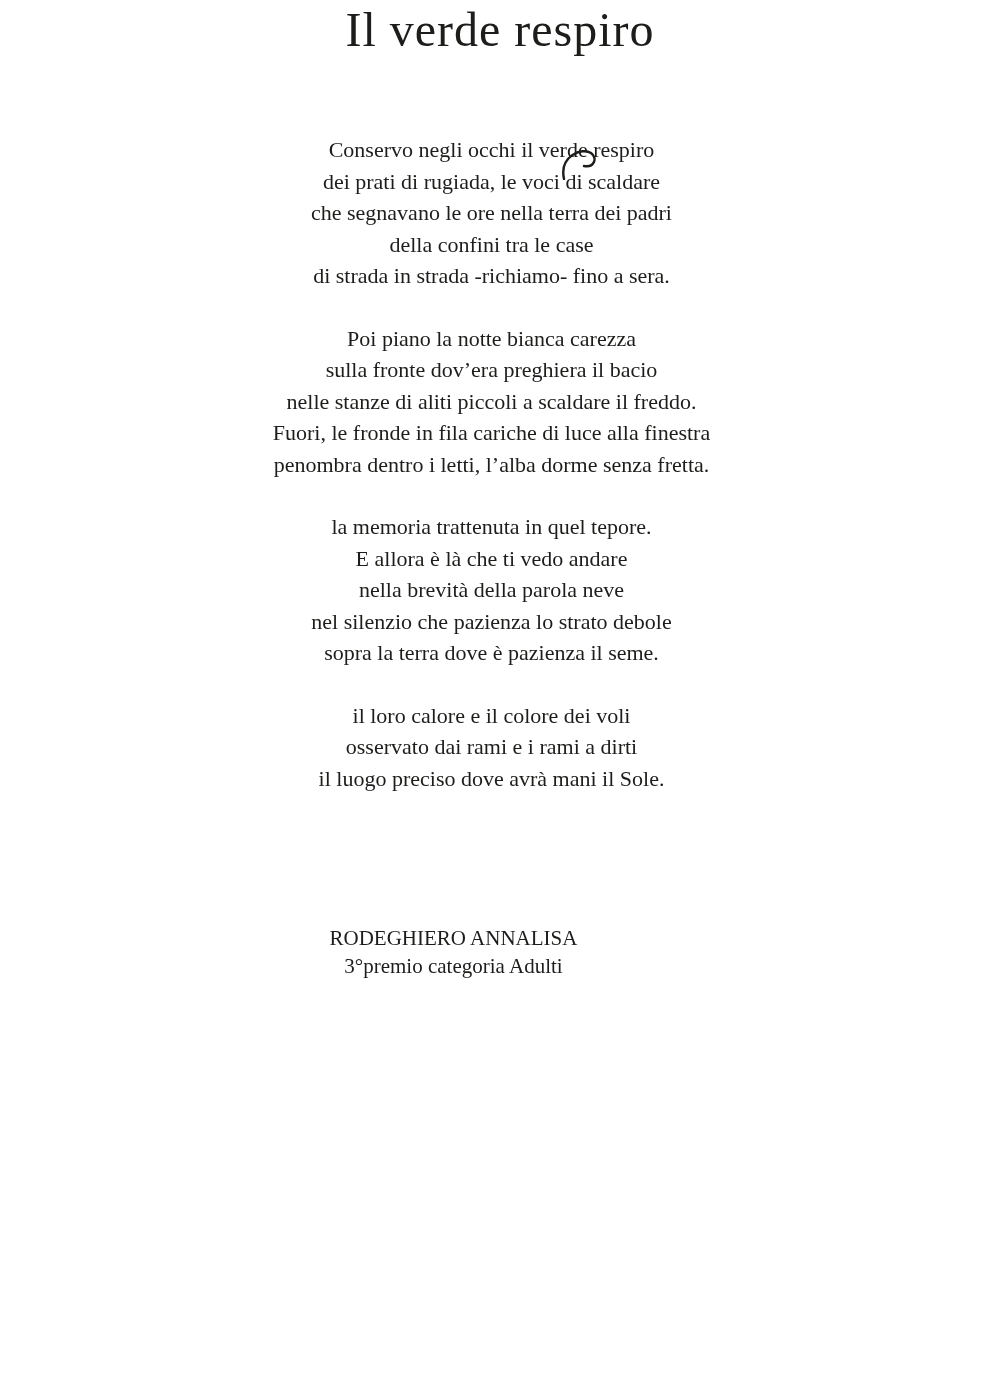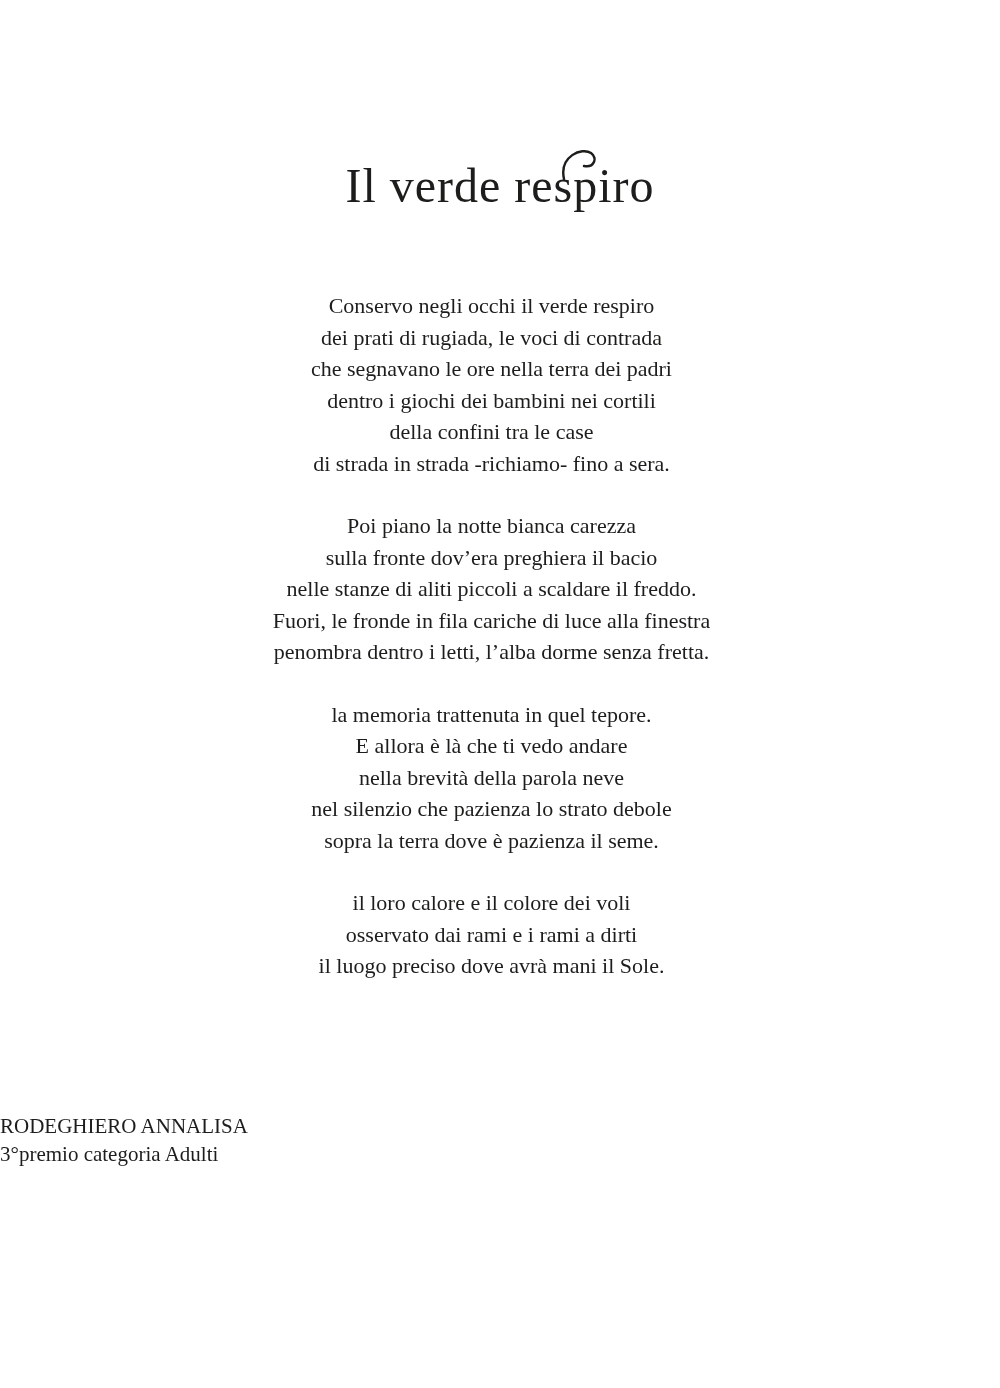--- a/index.html
+++ b/index.html
@@ -8,21 +8,20 @@
     width: 1000px;
     height: 1388px;
     margin: 0 auto;
     background: #ffffff;
     color: #1d1d1b;
     font-family: "Liberation Serif", "DejaVu Serif", serif;
     overflow: hidden;
   }
   .title {
     margin: 0;
-    padding-top: 156px;
     font-size: 48px;
     line-height: 60px;
     font-weight: 500;
     letter-spacing: 1px;
     text-align: center;
     color: #1d1d1b;
   }
   .title-swash {
     position: absolute;
     left: 556px;
@@ -34,44 +33,43 @@
     text-align: center;
     font-size: 22px;
     line-height: 31.5px;
     color: #1d1d1b;
   }
   .stanza-first { margin-top: 74px; }
   .line { white-space: nowrap; }
   .credit {
     margin-top: 130px;
     padding-right: 93px;
-    text-align: left;
+    text-align: center;
     font-size: 21px;
     line-height: 28px;
     color: #1d1d1b;
   }
 </style>
 </head>
 <body>
 
 <div class="page">
 
   <h1 class="title">Il verde respiro</h1>
 
   <span class="title-swash">
     <svg width="48" height="34" viewBox="0 0 48 34" aria-hidden="true">
       <path d="M8 33 C 3 10, 26 1, 35 7 C 42 12, 38 22, 28 20" fill="none" stroke="#1d1d1b" stroke-width="2.4" stroke-linecap="round"></path>
     </svg>
   </span>
 
   <div class="stanza stanza-first">
     <div class="line">Conservo negli occhi il verde respiro</div>
-    <div class="line">dei prati di rugiada, le voci di contrada</div>
+    <div class="line">dei prati di rugiada, le voci di scaldare</div>
     <div class="line">che segnavano le ore nella terra dei padri</div>
-    <div class="line">dentro i giochi dei bambini nei cortili</div>
     <div class="line">della confini tra le case</div>
     <div class="line">di strada in strada -richiamo- fino a sera.</div>
   </div>
 
   <div class="stanza">
     <div class="line">Poi piano la notte bianca carezza</div>
     <div class="line">sulla fronte dov’era preghiera il bacio</div>
     <div class="line">nelle stanze di aliti piccoli a scaldare il freddo.</div>
     <div class="line">Fuori, le fronde in fila cariche di luce alla finestra</div>
     <div class="line">penombra dentro i letti, l’alba dorme senza fretta.</div>

